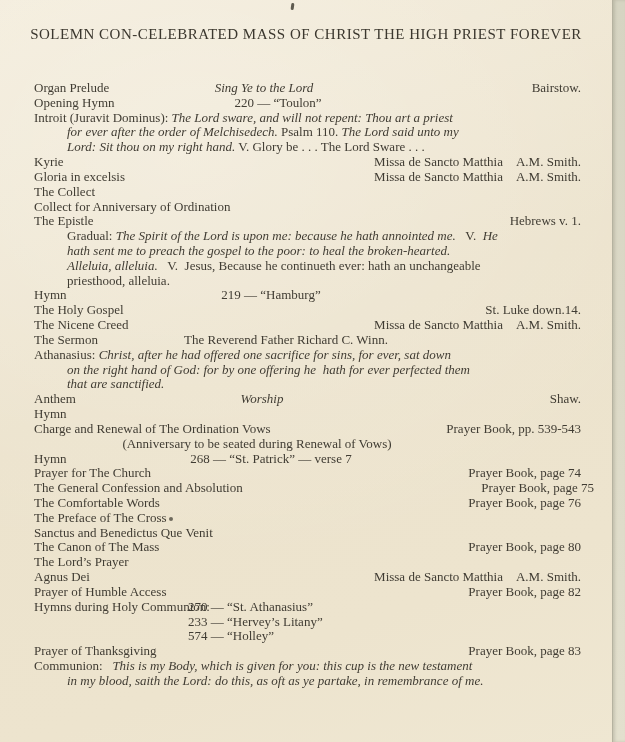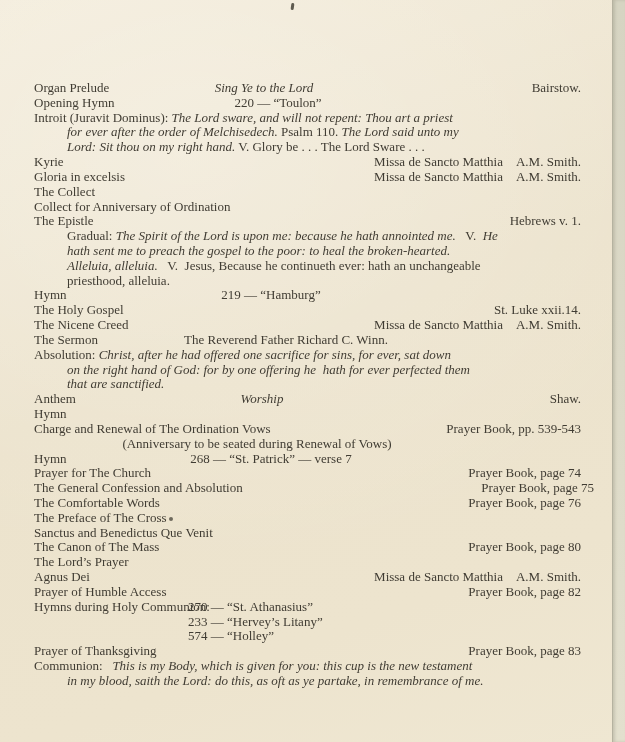--- a/index.html
+++ b/index.html
@@ -39,20 +39,21 @@
   .tickmark{
     position:absolute;top:3px;left:291px;width:3px;height:7px;
     background:#5f5b50;border-radius:2px;transform:rotate(8deg);
   }
 </style>
 </head>
 <body>
 
 <div class="page">
   <div class="tickmark"></div>
+  <div class="doc-title">SOLEMN CON-CELEBRATED MASS OF CHRIST THE HIGH PRIEST FOREVER</div>
   <div>
       <div class="row" style="top: 80px;">
         <span class="cell left" style="left: 34px;"><span>Organ Prelude</span></span>
         <span class="cell center" style="left: 264px;"><span class="it">Sing Ye to the Lord</span></span>
         <span class="cell right"><span>Bairstow.</span></span>
       </div>
       <div class="row" style="top: 94.82px;">
         <span class="cell left" style="left: 34px;"><span>Opening Hymn</span></span>
         <span class="cell center" style="left: 278px;"><span>220 — “Toulon”</span></span>
       </div>
@@ -94,32 +95,32 @@
       </div>
       <div class="row" style="top: 272.66px;">
         <span class="cell left" style="left: 67px;"><span>priesthood, alleluia.</span></span>
       </div>
       <div class="row" style="top: 287.48px;">
         <span class="cell left" style="left: 34px;"><span>Hymn</span></span>
         <span class="cell center" style="left: 271px;"><span>219 — “Hamburg”</span></span>
       </div>
       <div class="row" style="top: 302.3px;">
         <span class="cell left" style="left: 34px;"><span>The Holy Gospel</span></span>
-        <span class="cell right"><span>St. Luke xxii.14.</span></span>
+        <span class="cell right"><span>St. Luke down.14.</span></span>
       </div>
       <div class="row" style="top: 317.12px;">
         <span class="cell left" style="left: 34px;"><span>The Nicene Creed</span></span>
         <span class="cell right"><span>Missa de Sancto Matthia</span><span class="gap">A.M. Smith.</span></span>
       </div>
       <div class="row" style="top: 331.94px;">
         <span class="cell left" style="left: 34px;"><span>The Sermon</span></span>
         <span class="cell center" style="left: 286px;"><span>The Reverend Father Richard C. Winn.</span></span>
       </div>
       <div class="row" style="top: 346.76px;">
-        <span class="cell left" style="left: 34px;"><span>Absolution: </span><span class="it">Christ, after he had offered one sacrifice for sins, for ever, sat down</span></span>
+        <span class="cell left" style="left: 34px;"><span>Athanasius: </span><span class="it">Christ, after he had offered one sacrifice for sins, for ever, sat down</span></span>
       </div>
       <div class="row" style="top: 361.58px;">
         <span class="cell left" style="left: 67px;"><span class="it">on the right hand of God: for by one offering he  hath for ever perfected them</span></span>
       </div>
       <div class="row" style="top: 376.4px;">
         <span class="cell left" style="left: 67px;"><span class="it">that are sanctified.</span></span>
       </div>
       <div class="row" style="top: 391.22px;">
         <span class="cell left" style="left: 34px;"><span>Anthem</span></span>
         <span class="cell center" style="left: 262px;"><span class="it">Worship</span></span>

